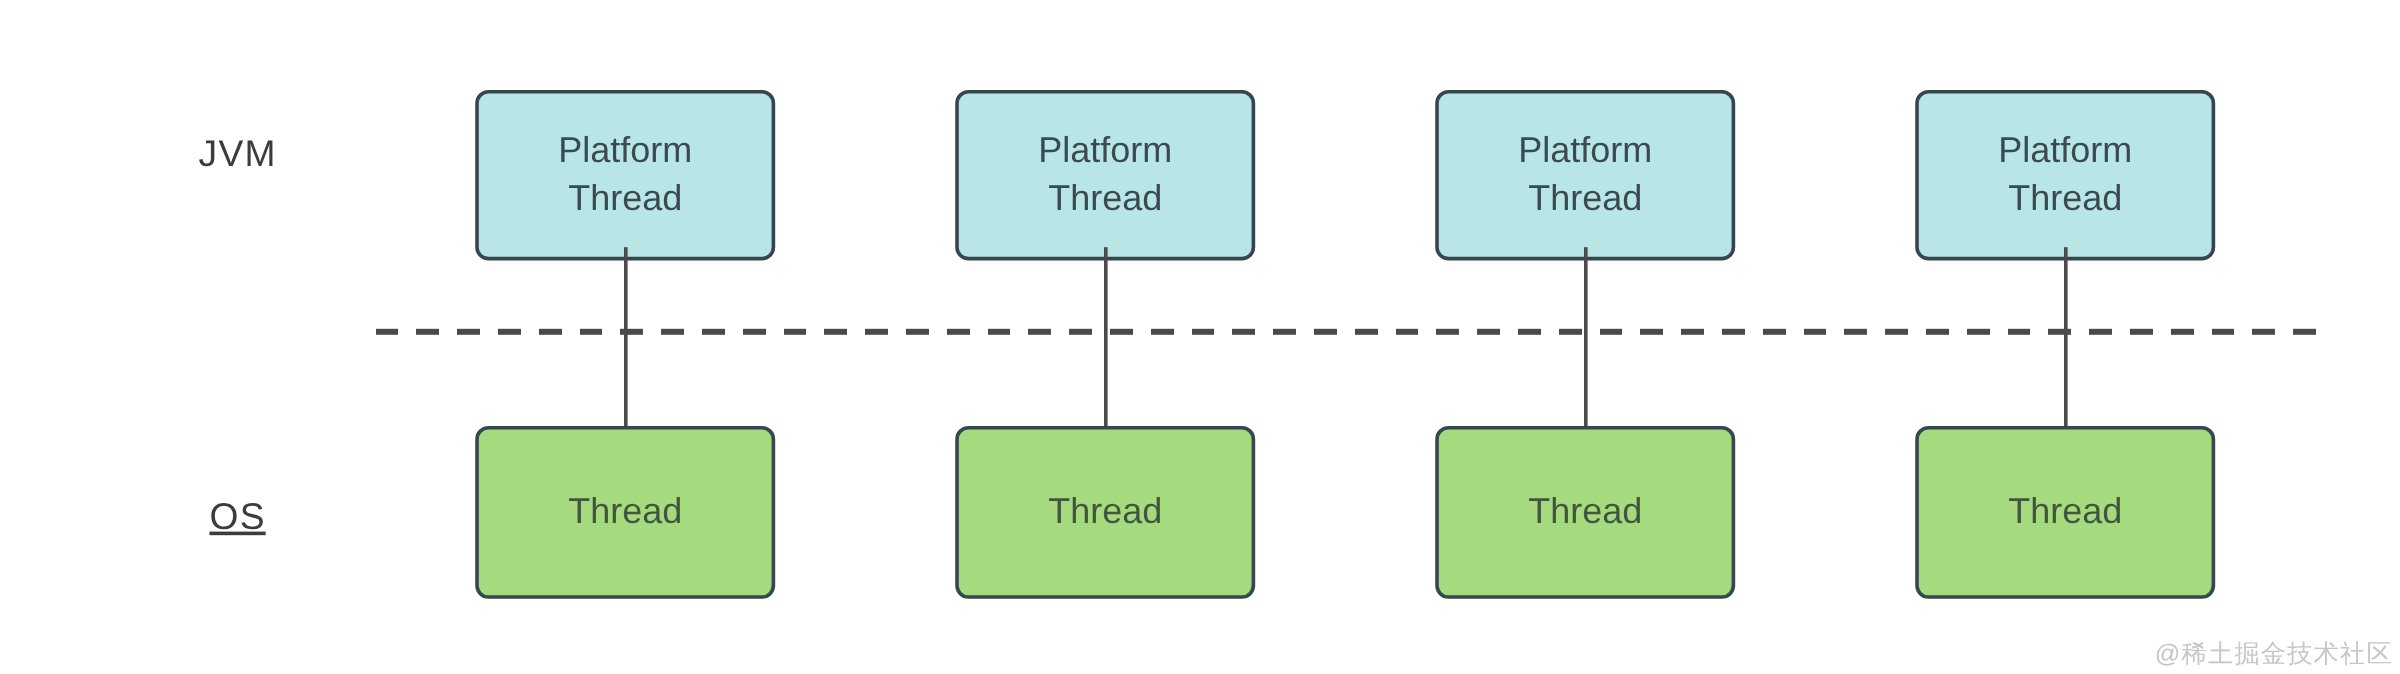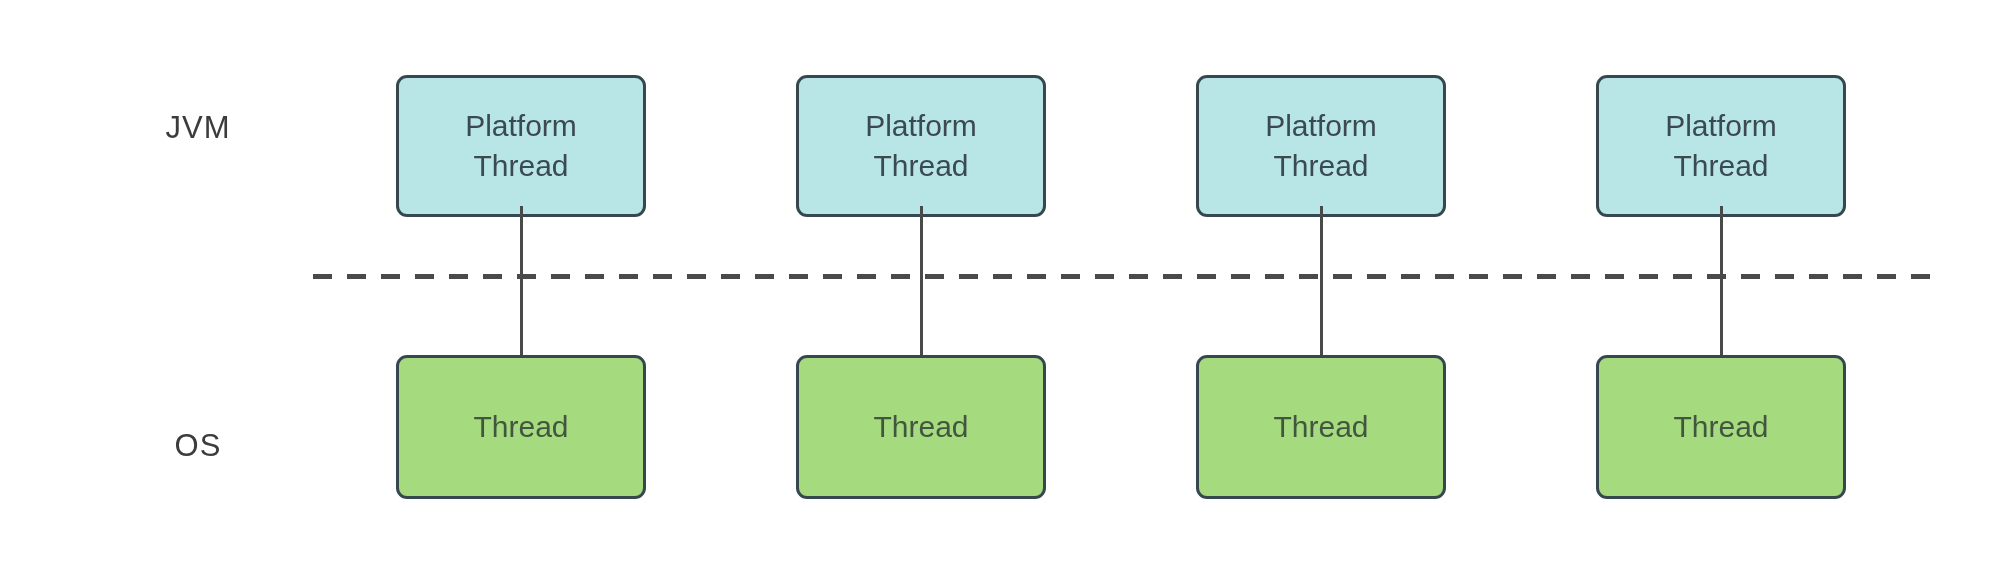--- a/index.html
+++ b/index.html
@@ -17,21 +17,21 @@
   }
   .layer-label {
     position: absolute;
     width: 120px;
     text-align: center;
     font-size: 31px;
     color: var(--label-color, #3c3c3c);
     letter-spacing: 1px;
   }
   .layer-label.jvm { left: 138px; top: 110px; }
-  .layer-label.os  { left: 138px; top: 428px; }
+  .layer-label.os  { left: 138px; top: 413px; text-decoration: underline; }
 
   .column {
     position: absolute;
     top: 0;
     width: 250px;
     height: 562px;
   }
   .col-0 { left: 396px; }
   .col-1 { left: 796px; }
   .col-2 { left: 1196px; }
@@ -142,13 +142,14 @@
   <div class="column col-3">
     <div class="node platform-thread">
       <span class="node-text">Platform Thread</span>
     </div>
     <div class="connector"></div>
     <div class="node os-thread">
       <span class="node-text">Thread</span>
     </div>
   </div>
 
+  <div class="watermark">@稀土掘金技术社区</div>
 </div>
 
 </body></html>

